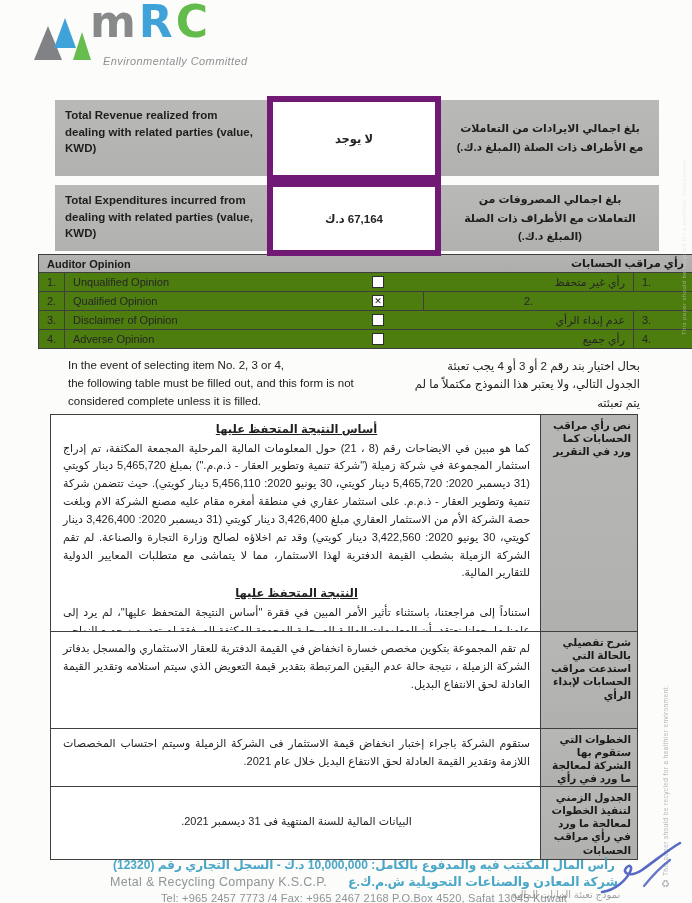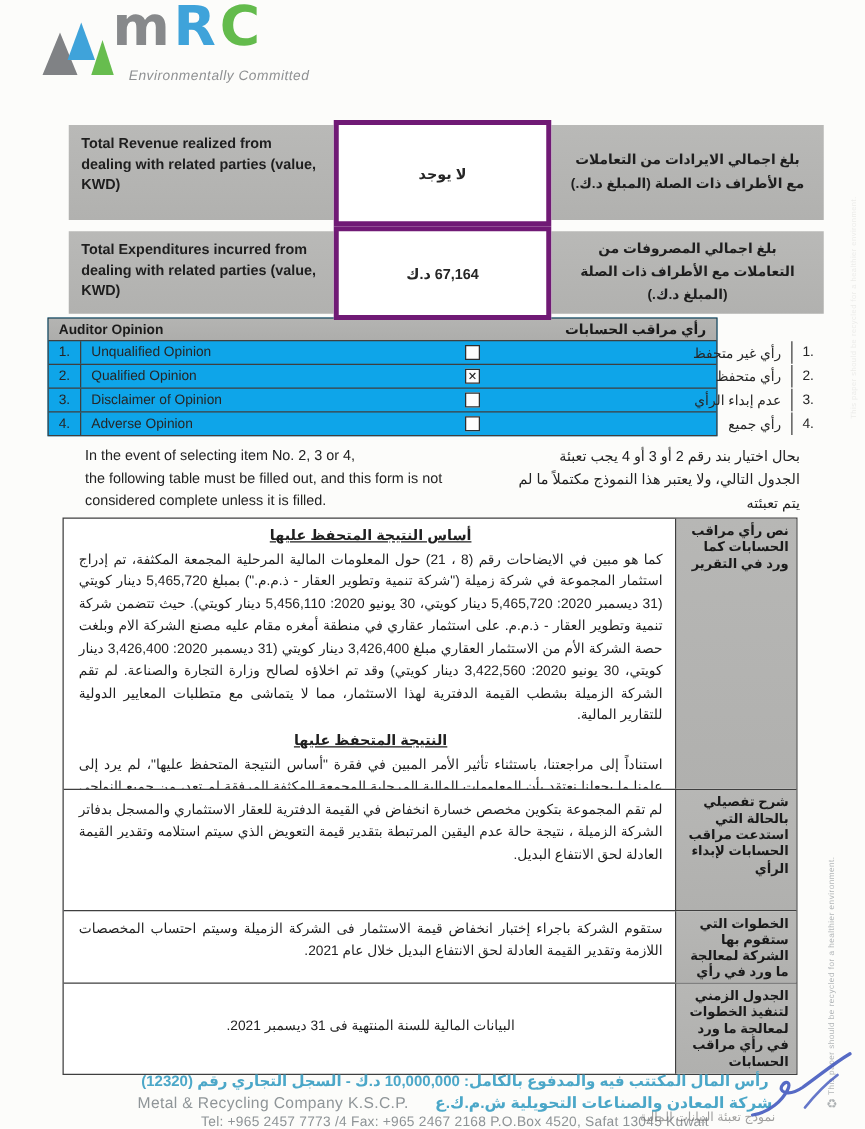--- a/index.html
+++ b/index.html
@@ -19,29 +19,29 @@
   .logo-word .l-r{color:#3fa3da}
   .logo-word .l-c{color:#63bb4c}
   .tagline{position:absolute;left:71px;top:49px;font-style:italic;font-size:11px;
     color:#8e9092;letter-spacing:.4px;white-space:nowrap;}
   
   .rp{position:absolute;left:55px;width:604px;display:flex;justify-content:space-between;}
   .rp1{top:100px;height:76px;}
   .rp2{top:185px;height:66px;}
   .rp-en{width:212px;background:linear-gradient(#b9b9b7,#b1b1af);padding:7px 10px;
     font-size:11.5px;font-weight:bold;color:#1e1e1e;line-height:1.45;box-sizing:border-box;}
-  .rp-val{width:174px;background:#fff;border:4px solid #701a75;display:flex;
+  .rp-val{width:174px;background:#fff;border:6px solid #701a75;display:flex;
     align-items:center;justify-content:center;font-size:11.5px;font-weight:bold;
     direction:rtl;margin:-4px 0 -5px;z-index:1;box-sizing:border-box;}
   .rp-ar{flex:1;background:linear-gradient(#b9b9b7,#b1b1af);padding:18px 12px;
     direction:rtl;text-align:center;font-size:11px;font-weight:bold;color:#1e1e1e;
     line-height:1.7;box-sizing:border-box;display:flex;align-items:center;justify-content:center;}
   
-  .opinion{position:absolute;left:38px;top:254px;width:536px;border:1px solid #3f3f3f;
-    box-sizing:border-box;background:#0ea5e9;}
+  .opinion{position:absolute;left:38px;top:254px;width:655px;border:1px solid #3f3f3f;
+    box-sizing:border-box;background:#4d7c0f;}
   .op-header{height:17px;background:linear-gradient(#b4b4b2,#adadab);display:flex;
     align-items:center;justify-content:space-between;padding:0 8px;font-size:11px;
     font-weight:bold;color:#1a1a1a;}
   .op-header .ar{direction:rtl;}
   .op-row{display:grid;grid-template-columns:26px 268px 90px 210px 26px;height:18px;
     border-top:1px solid #3f3f3f;align-items:center;font-size:11px;}
   .op-num-en{text-align:center;border-right:1px solid #3f3f3f;height:100%;
     display:flex;align-items:center;justify-content:center;}
   .op-label-en{padding-left:8px;}
   .op-check-cell{display:flex;align-items:center;justify-content:center;height:100%;}
@@ -141,21 +141,20 @@
       <div class="op-label-ar">رأي غير متحفظ</div>
       <div class="op-num-ar">.1</div>
     </div>
 
     <div class="op-row">
       <div class="op-num-en">2.</div>
       <div class="op-label-en">Qualified Opinion</div>
       <div class="op-check-cell">
         <span class="checkbox">✕</span>
       </div>
-      <div class="op-label-ar">رأي متحفظ</div>
       <div class="op-num-ar">.2</div>
     </div>
 
     <div class="op-row">
       <div class="op-num-en">3.</div>
       <div class="op-label-en">Disclaimer of Opinion</div>
       <div class="op-check-cell">
         <span class="checkbox"></span>
       </div>
       <div class="op-label-ar">عدم إبداء الرأي</div>

